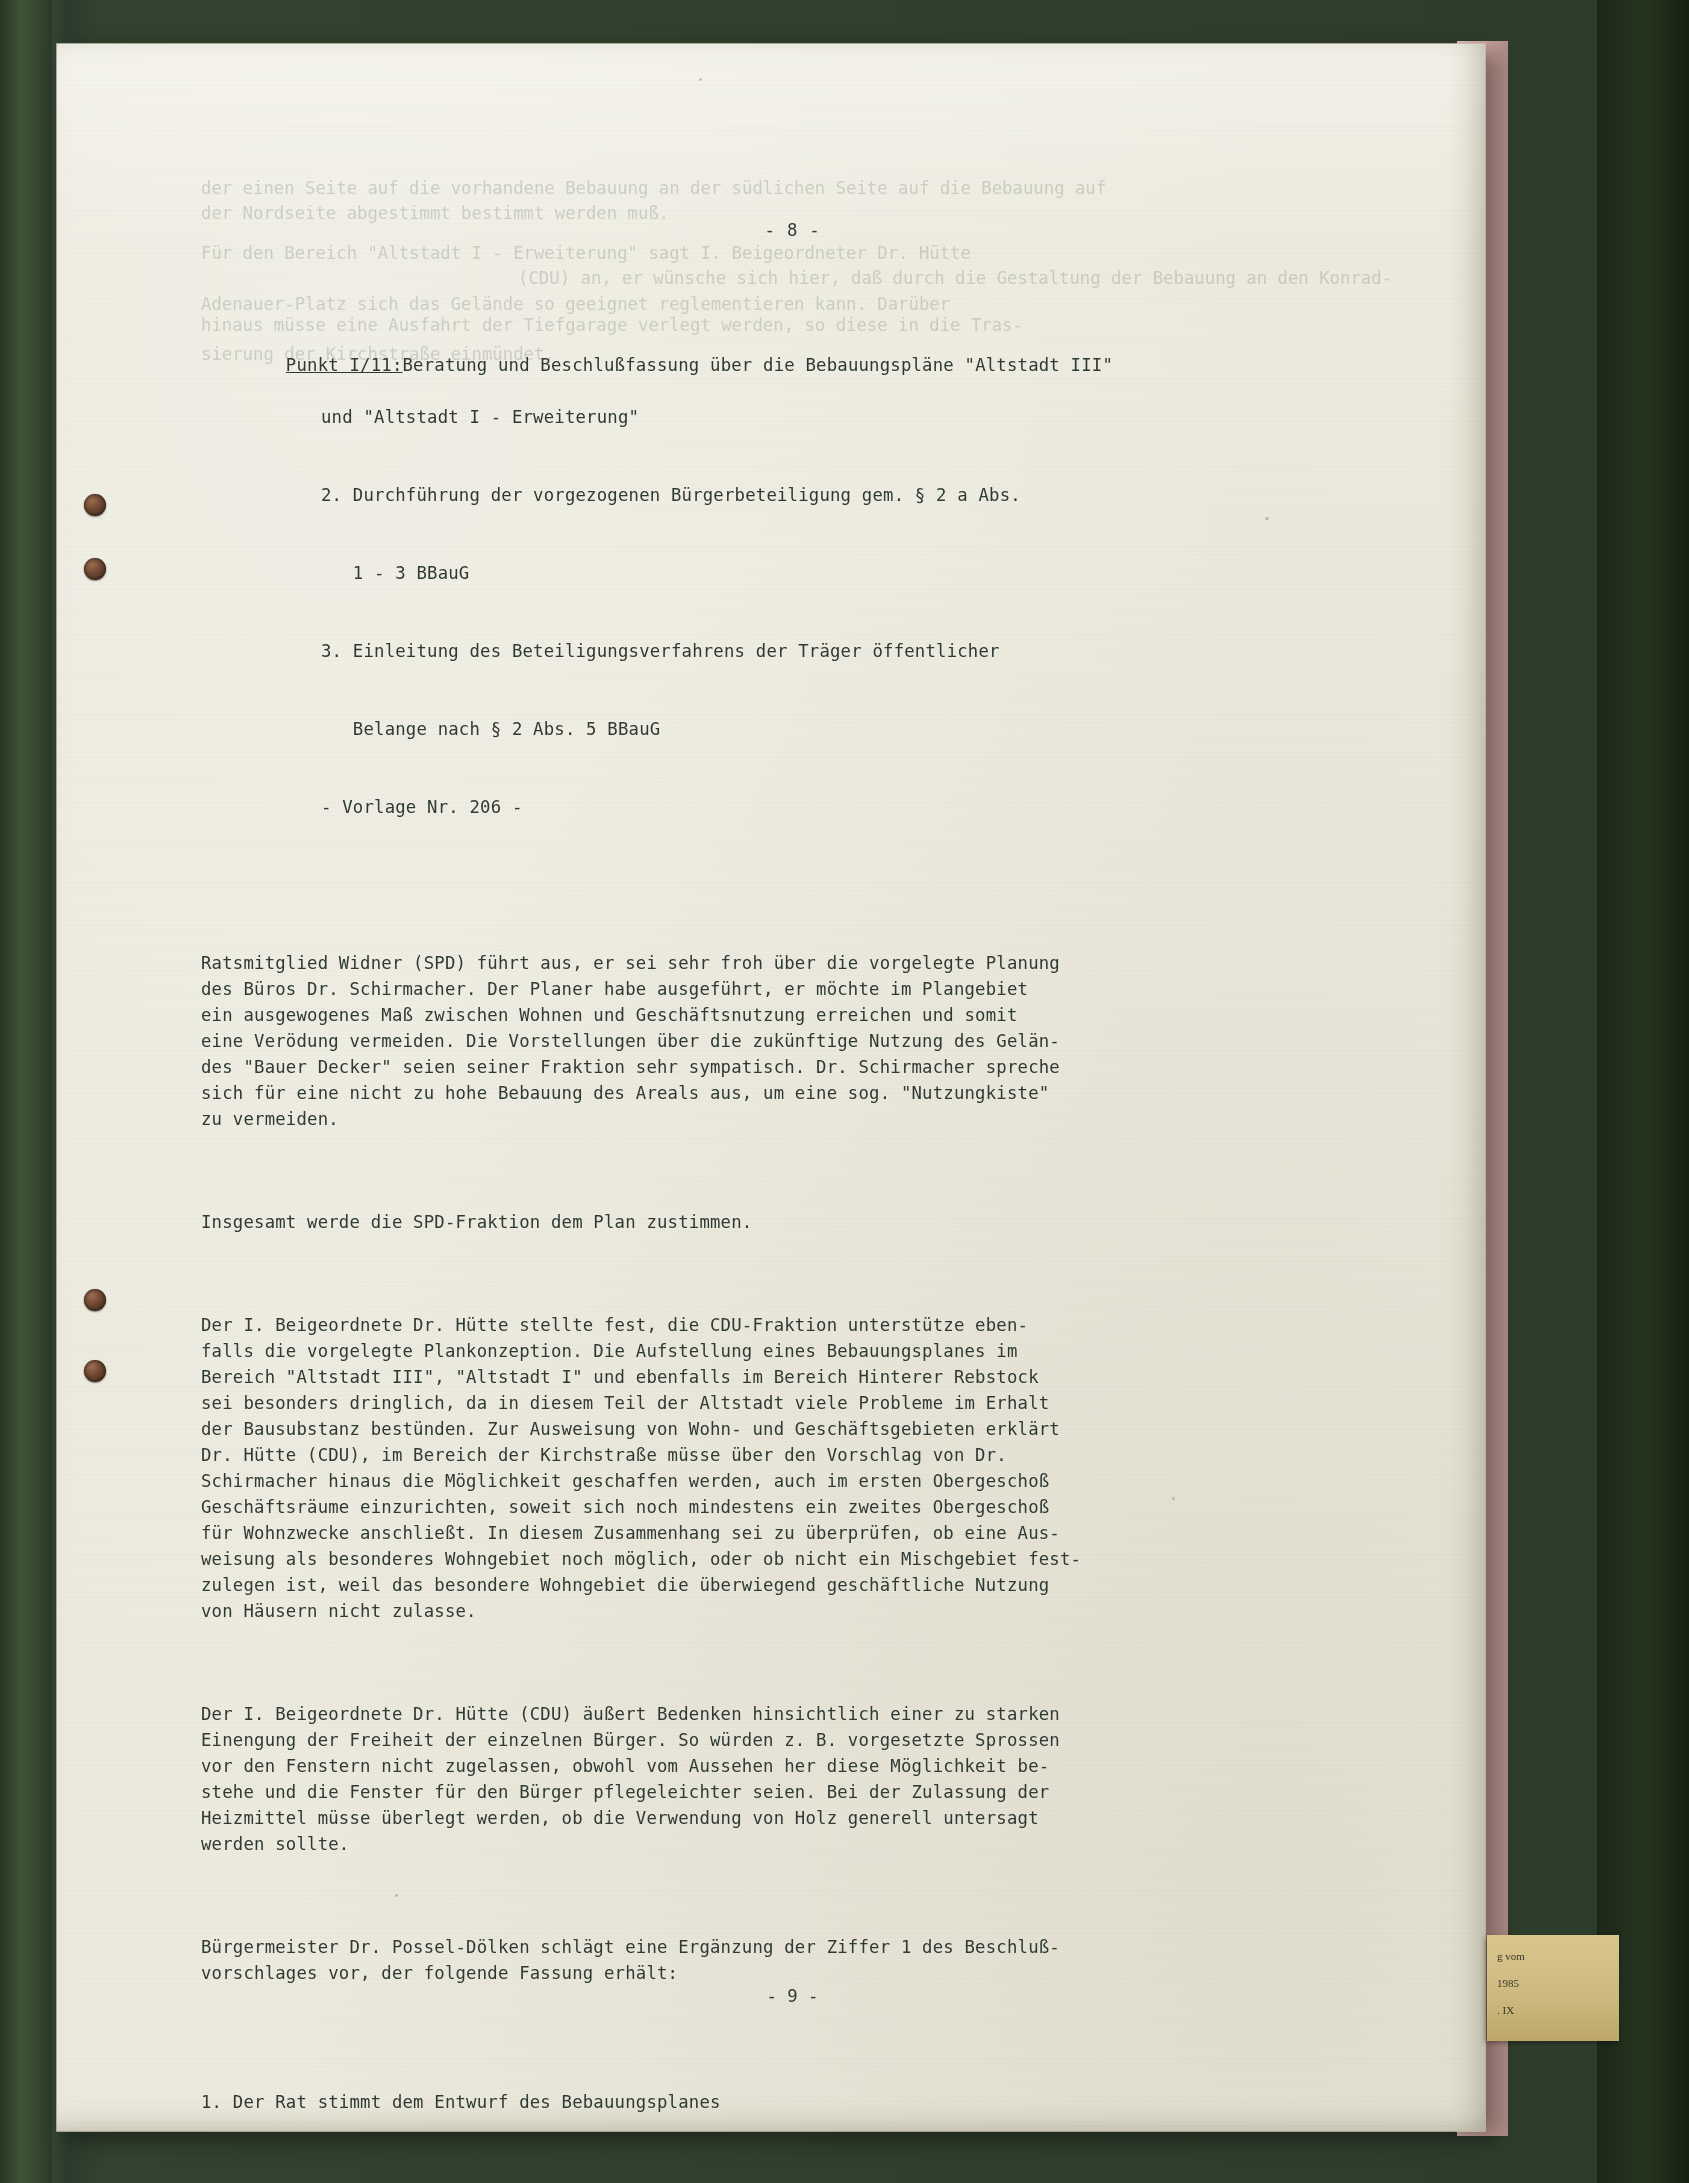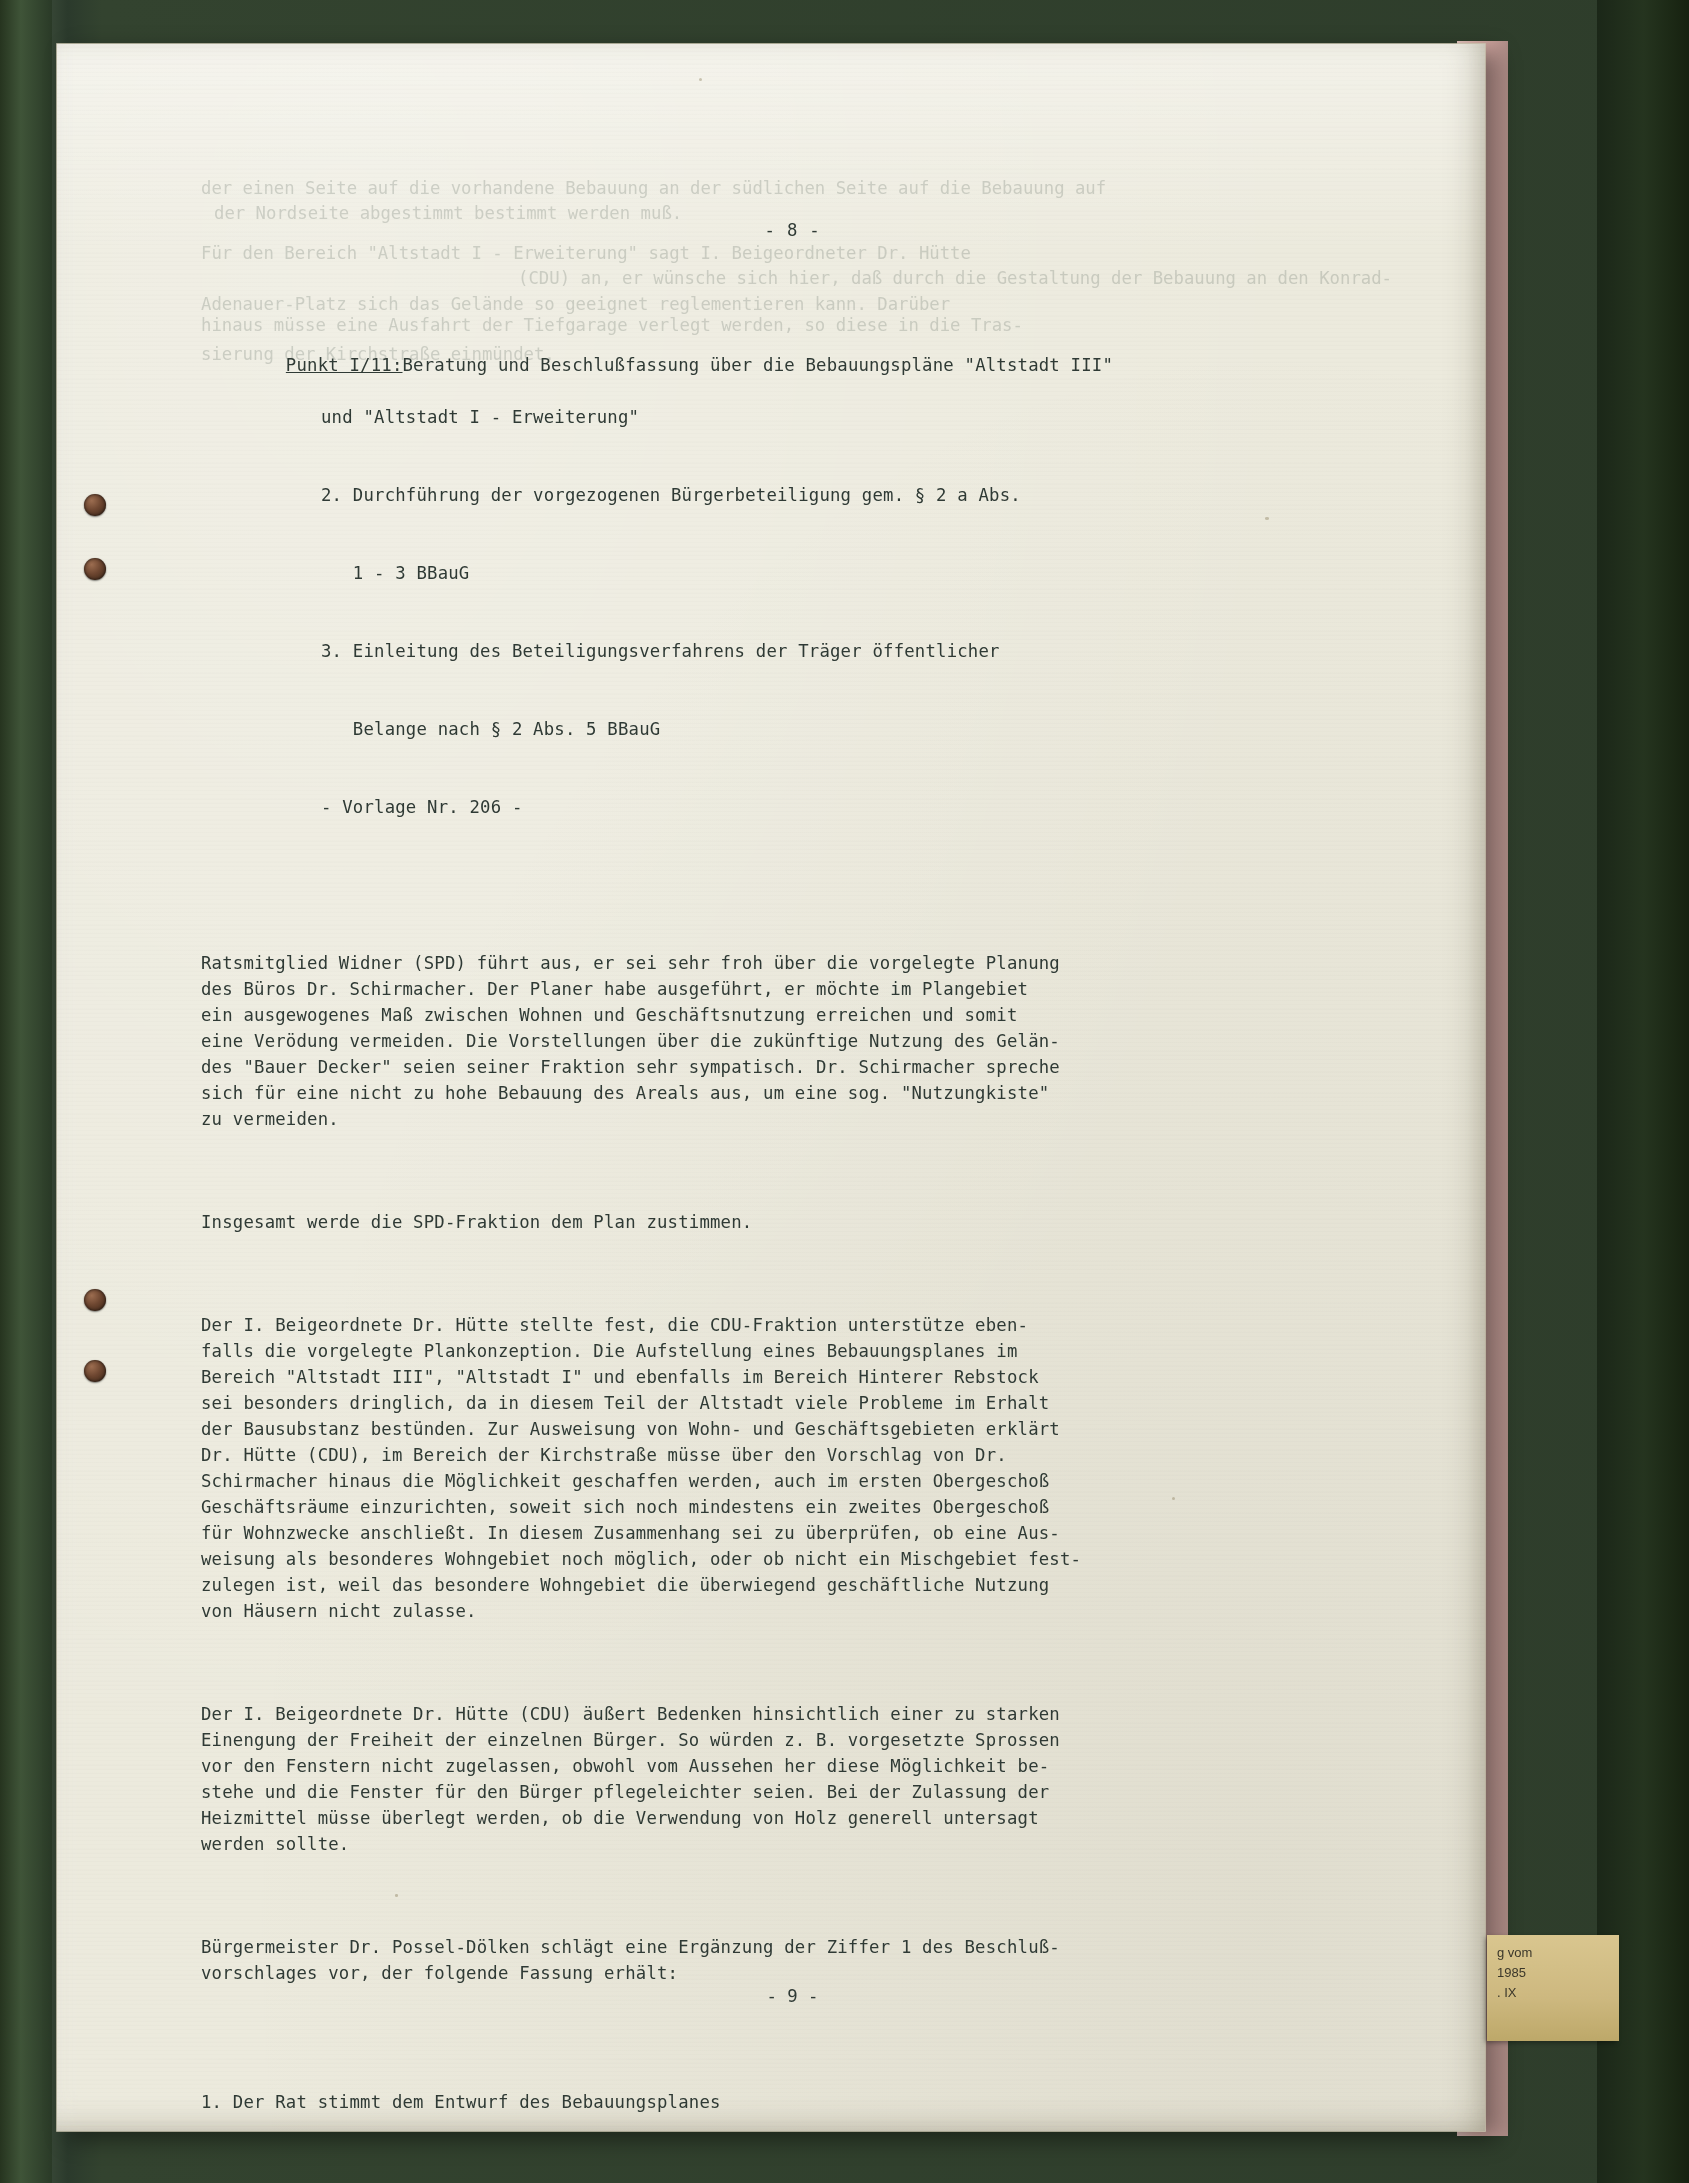--- a/index.html
+++ b/index.html
@@ -129,24 +129,24 @@
     width: 132px;
     height: 106px;
     background: linear-gradient(180deg,#d9c68f 0%, #cdb87f 60%, #bda869 100%);
     box-shadow: -2.5px 1.7px 5px rgba(0,0,0,0.4);
   }
   .tab-text {
     position: absolute;
     left: 1497px;
     top: 1943px;
     width: 127px;
-    font-size: 13px;
-    line-height: 20px;
+    font-size: 11px;
+    line-height: 27px;
     color: #3b372a;
-    font-family: Liberation Sans, sans-serif;
+    font-family: Liberation Serif, serif;
     white-space: pre;
   }
   
   .speck {
     position: absolute;
     background: rgba(120,105,70,0.35);
     border-radius: 50%;
   }
 </style>
 </head>
@@ -162,21 +162,21 @@
   <div class="paper">
     <div class="paper-texture"></div>
     <div class="paper-darkedge"></div>
 
     <div class="speck" style="left:642px; top:34px; width:3.4px; height:3.4px;"></div>
     <div class="speck" style="left:1208px; top:473px; width:4.2px; height:2.5px;"></div>
     <div class="speck" style="left:1115px; top:1453px; width:3.4px; height:3.4px;"></div>
     <div class="speck" style="left:338px; top:1850px; width:2.5px; height:2.5px;"></div>
 
     <div class="ghost" style="top:131px;">der einen Seite auf die vorhandene Bebauung an der südlichen Seite auf die Bebauung auf</div>
-    <div class="ghost" style="top:156px;margin-left:13px;">der Nordseite abgestimmt bestimmt werden muß.</div>
+    <div class="ghost" style="top:156px;">der Nordseite abgestimmt bestimmt werden muß.</div>
     <div class="ghost" style="top:196px;">Für den Bereich "Altstadt I - Erweiterung" sagt I. Beigeordneter Dr. Hütte</div>
     <div class="ghost" style="top:221px;text-align:right;">(CDU) an, er wünsche sich hier, daß durch die Gestaltung der Bebauung an den Konrad-</div>
     <div class="ghost" style="top:247px;">Adenauer-Platz sich das Gelände so geeignet reglementieren kann. Darüber</div>
     <div class="ghost" style="top:268px;">hinaus müsse eine Ausfahrt der Tiefgarage verlegt werden, so diese in die Tras-</div>
     <div class="ghost" style="top:297px;">sierung der Kirchstraße einmündet.</div>
 
     <div class="text-col">
 
       <div class="pagenum">- 8 -</div>
 

